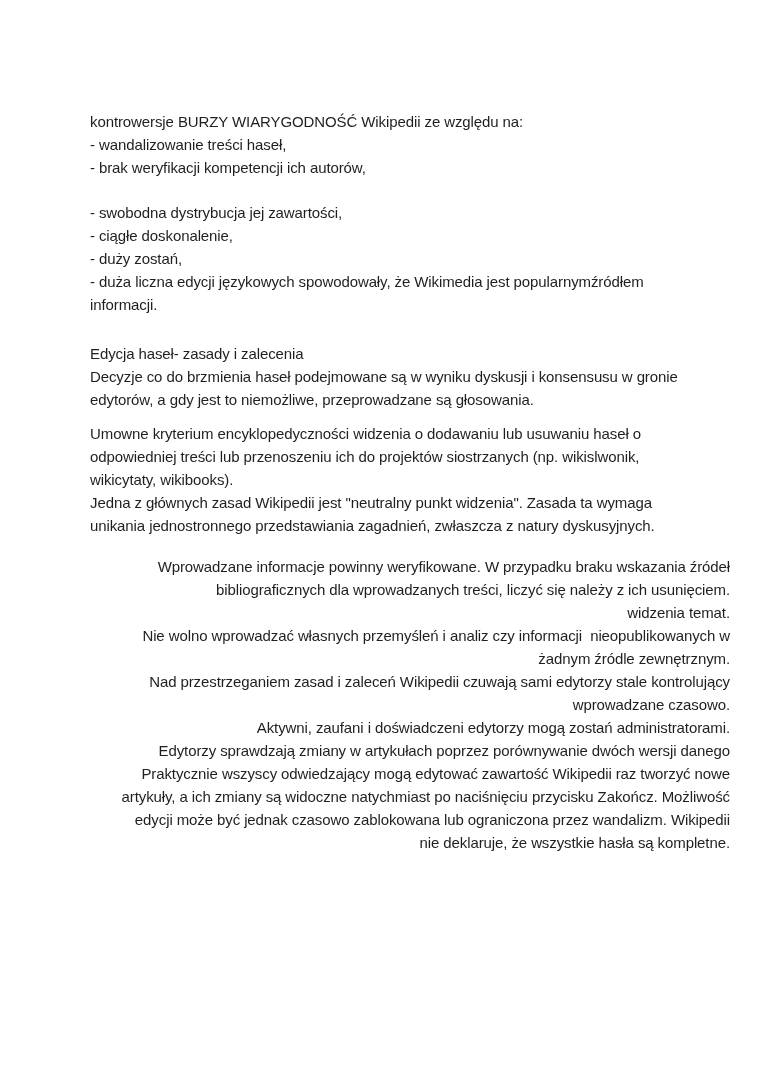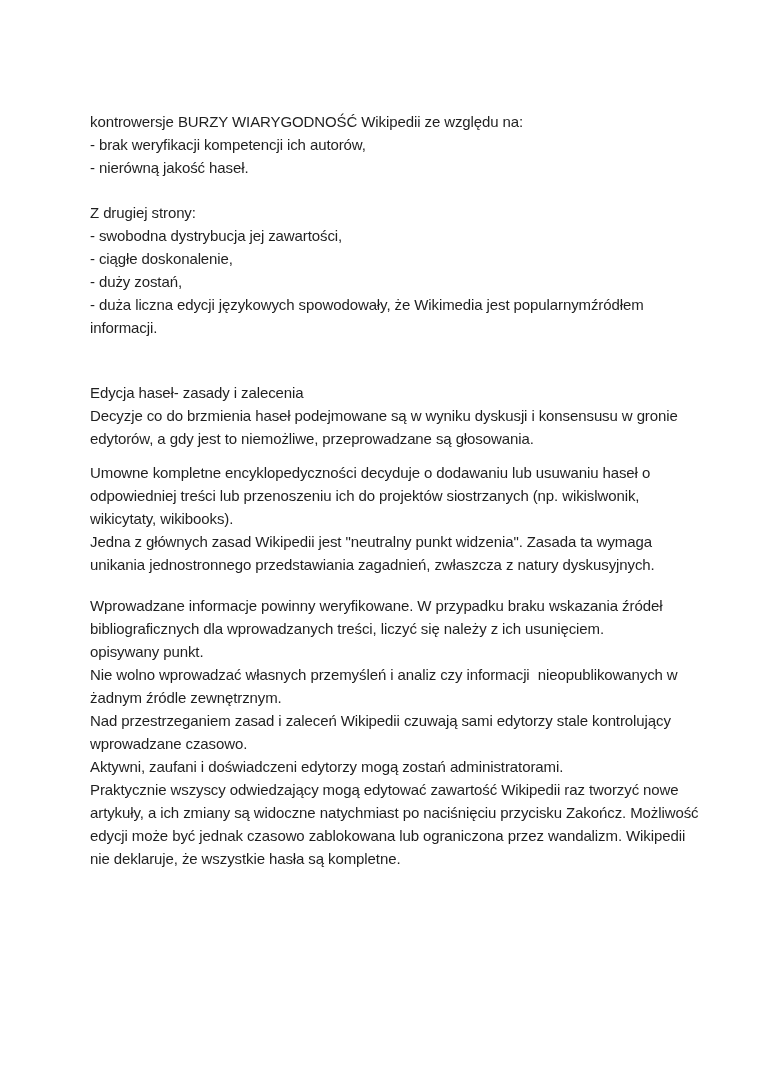--- a/index.html
+++ b/index.html
@@ -28,68 +28,68 @@
   }
   .para .line {
     font-size: 15px;
     line-height: 23px;
     white-space: pre;      
     letter-spacing: -0.1px;
   }
   
   .para-controversy        { margin-top: 0; }
   .para-other-side         { margin-top: 22px; }
-  .para-editing-rules      { margin-top: 42px; }
+  .para-editing-rules      { margin-top: 26px; }
   .para-encyclopedic       { margin-top: 11px; }
-  .para-verification       { margin-top: 18px; }
+  .para-verification       { margin-top: 18px; text-align: right; }
 </style>
 </head>
 <body>
 
 <div class="page" style="background: rgb(255, 255, 255);">
   <div class="content" style="color: rgb(31, 31, 31);">
 
     <div class="para para-controversy">
         <div class="line">kontrowersje BURZY WIARYGODNOŚĆ Wikipedii ze względu na:</div>
+        <div class="line">- wandalizowanie treści haseł,</div>
         <div class="line">- brak weryfikacji kompetencji ich autorów,</div>
-        <div class="line">- nierówną jakość haseł.</div>
       </div>
 
     <div class="para para-other-side">
-        <div class="line">Z drugiej strony:</div>
         <div class="line">- swobodna dystrybucja jej zawartości,</div>
         <div class="line">- ciągłe doskonalenie,</div>
         <div class="line">- duży zostań,</div>
         <div class="line">- duża liczna edycji językowych spowodowały, że Wikimedia jest popularnymźródłem</div>
         <div class="line">informacji.</div>
       </div>
 
     <div class="para para-editing-rules">
         <div class="line">Edycja haseł- zasady i zalecenia</div>
         <div class="line">Decyzje co do brzmienia haseł podejmowane są w wyniku dyskusji i konsensusu w gronie</div>
         <div class="line">edytorów, a gdy jest to niemożliwe, przeprowadzane są głosowania.</div>
       </div>
 
     <div class="para para-encyclopedic">
-        <div class="line">Umowne kompletne encyklopedyczności decyduje o dodawaniu lub usuwaniu haseł o</div>
+        <div class="line">Umowne kryterium encyklopedyczności widzenia o dodawaniu lub usuwaniu haseł o</div>
         <div class="line">odpowiedniej treści lub przenoszeniu ich do projektów siostrzanych (np. wikislwonik,</div>
         <div class="line">wikicytaty, wikibooks).</div>
         <div class="line">Jedna z głównych zasad Wikipedii jest "neutralny punkt widzenia". Zasada ta wymaga</div>
         <div class="line">unikania jednostronnego przedstawiania zagadnień, zwłaszcza z natury dyskusyjnych.</div>
       </div>
 
     <div class="para para-verification">
         <div class="line">Wprowadzane informacje powinny weryfikowane. W przypadku braku wskazania źródeł</div>
         <div class="line">bibliograficznych dla wprowadzanych treści, liczyć się należy z ich usunięciem.</div>
-        <div class="line">opisywany punkt.</div>
+        <div class="line">widzenia temat.</div>
         <div class="line">Nie wolno wprowadzać własnych przemyśleń i analiz czy informacji  nieopublikowanych w</div>
         <div class="line">żadnym źródle zewnętrznym.</div>
         <div class="line">Nad przestrzeganiem zasad i zaleceń Wikipedii czuwają sami edytorzy stale kontrolujący</div>
         <div class="line">wprowadzane czasowo.</div>
         <div class="line">Aktywni, zaufani i doświadczeni edytorzy mogą zostań administratorami.</div>
+        <div class="line">Edytorzy sprawdzają zmiany w artykułach poprzez porównywanie dwóch wersji danego</div>
         <div class="line">Praktycznie wszyscy odwiedzający mogą edytować zawartość Wikipedii raz tworzyć nowe</div>
         <div class="line">artykuły, a ich zmiany są widoczne natychmiast po naciśnięciu przycisku Zakończ. Możliwość</div>
         <div class="line">edycji może być jednak czasowo zablokowana lub ograniczona przez wandalizm. Wikipedii</div>
         <div class="line">nie deklaruje, że wszystkie hasła są kompletne.</div>
       </div>
 
   </div>
 </div>
 
 </body></html>

